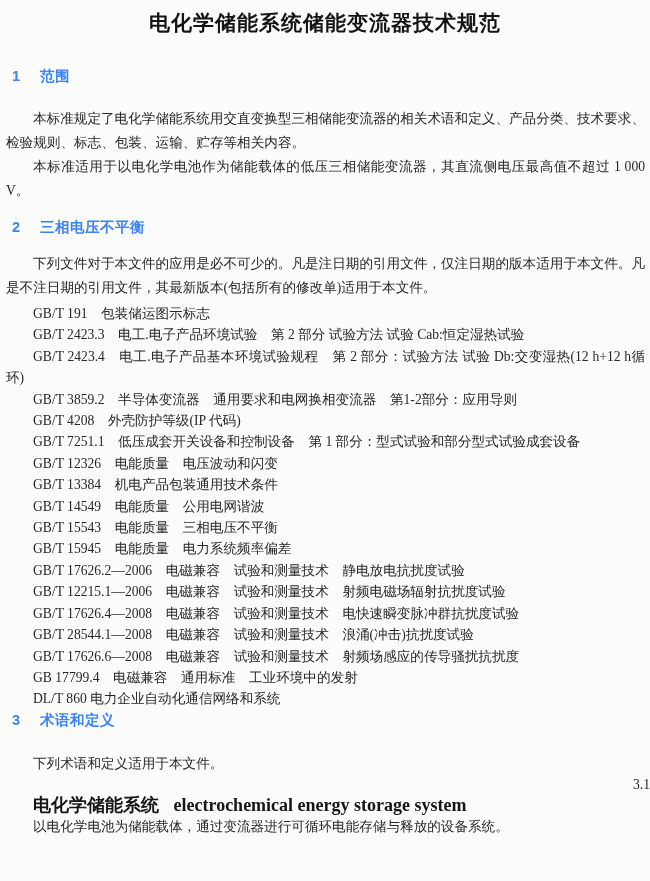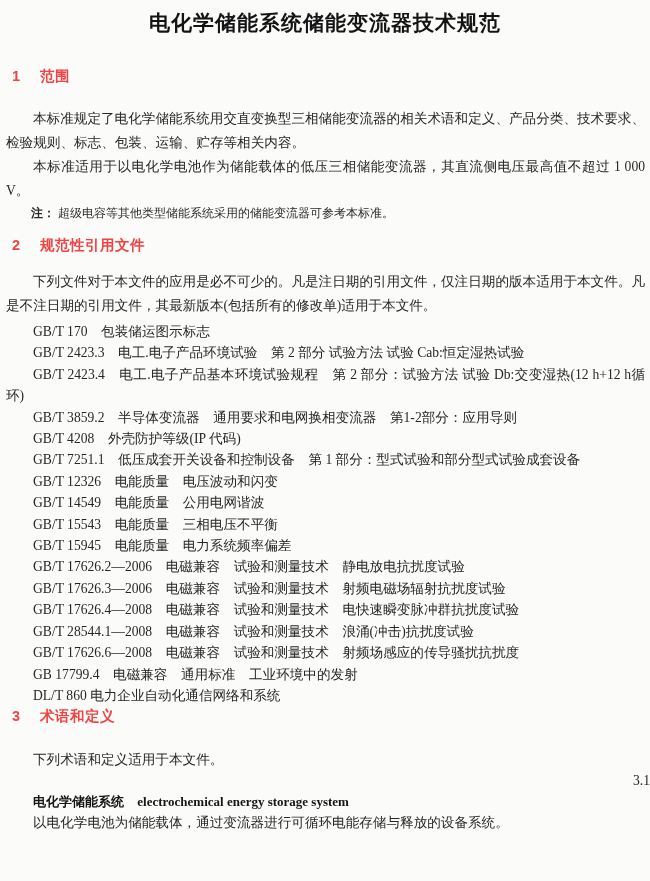--- a/index.html
+++ b/index.html
@@ -24,21 +24,21 @@
     font-size: 21px;
     line-height: 30px;
     letter-spacing: 1px;
     color: #141414;
   }
   .sec-heading {
     font-family: "Liberation Sans", "DejaVu Sans", sans-serif;
     font-weight: bold;
     font-size: 14.5px;
     line-height: 17px;
-    color: #ef4444;
+    color: #3b82f6;
     margin: 0 0 0 12px;
   }
   .sec-heading .num { display: inline-block; }
   .sec-heading .txt { display: inline-block; margin-left: 16px; letter-spacing: 0.5px; }
   #heading-1 { margin-top: 30px; }
   #heading-2 { margin-top: 16px; }
   #heading-3 { margin-top: 2px; }
   .para {
     font-size: 13.6px;
     line-height: 24px;
@@ -70,21 +70,21 @@
     margin: 24px 5px 0 6px;
     font-family: Liberation Serif, serif;
   }
   .term-num {
     font-size: 13.6px;
     line-height: 21px;
     margin: 0 0 0 12px;
     text-align: right;
   }
   .term-line {
-    font-size: 13px;
+    font-size: 18px;
     line-height: 21px;
     font-weight: bold;
     margin: 0 12px 0 33px;
     color: #161616;
   }
   .term-line .term-zh { font-family: "Liberation Sans", "DejaVu Sans", sans-serif; }
   .term-line .term-en { font-family: "Liberation Serif", "DejaVu Serif", serif; margin-left: 10px; }
   .term-def {
     font-size: 13.6px;
     line-height: 21px;
@@ -99,45 +99,42 @@
   <h1 class="doc-title">电化学储能系统储能变流器技术规范</h1>
 
   <h2 class="sec-heading" id="heading-1">
     <span class="num">1</span>
     <span class="txt">范围</span>
   </h2>
 
   <p class="para" id="sec1-p1">本标准规定了电化学储能系统用交直变换型三相储能变流器的相关术语和定义、产品分类、技术要求、检验规则、标志、包装、运输、贮存等相关内容。</p>
   <p class="para" id="sec1-p2">本标准适用于以电化学电池作为储能载体的低压三相储能变流器，其直流侧电压最高值不超过 1 000 V。</p>
 
-  <p class="note">
-    <span class="note-label">注：</span>
-    <span class="note-text">超级电容等其他类型储能系统采用的储能变流器可参考本标准。</span>
-  </p>
 
   <h2 class="sec-heading" id="heading-2">
     <span class="num">2</span>
-    <span class="txt">规范性引用文件</span>
+    <span class="txt">三相电压不平衡</span>
   </h2>
 
   <p class="para" id="sec2-intro">下列文件对于本文件的应用是必不可少的。凡是注日期的引用文件，仅注日期的版本适用于本文件。凡是不注日期的引用文件，其最新版本(包括所有的修改单)适用于本文件。</p>
 
   <div class="refs">
-    <p class="ref">GB/T 170　包装储运图示标志</p>
+    <p class="ref">GB/T 191　包装储运图示标志</p>
     <p class="ref">GB/T 2423.3　电工.电子产品环境试验　第 2 部分 试验方法 试验 Cab:恒定湿热试验</p>
     <p class="ref">GB/T 2423.4　电工.电子产品基本环境试验规程　第 2 部分：试验方法 试验 Db:交变湿热(12 h+12 h循环)</p>
     <p class="ref">GB/T 3859.2　半导体变流器　通用要求和电网换相变流器　第1-2部分：应用导则</p>
     <p class="ref">GB/T 4208　外壳防护等级(IP 代码)</p>
     <p class="ref">GB/T 7251.1　低压成套开关设备和控制设备　第 1 部分：型式试验和部分型式试验成套设备</p>
     <p class="ref">GB/T 12326　电能质量　电压波动和闪变</p>
+    <p class="ref">GB/T 13384　机电产品包装通用技术条件</p>
     <p class="ref">GB/T 14549　电能质量　公用电网谐波</p>
     <p class="ref">GB/T 15543　电能质量　三相电压不平衡</p>
     <p class="ref">GB/T 15945　电能质量　电力系统频率偏差</p>
     <p class="ref">GB/T 17626.2—2006　电磁兼容　试验和测量技术　静电放电抗扰度试验</p>
-    <p class="ref">GB/T 17626.3—2006　电磁兼容　试验和测量技术　射频电磁场辐射抗扰度试验</p>
+    <p class="ref">GB/T 12215.1—2006　电磁兼容　试验和测量技术　射频电磁场辐射抗扰度试验</p>
     <p class="ref">GB/T 17626.4—2008　电磁兼容　试验和测量技术　电快速瞬变脉冲群抗扰度试验</p>
     <p class="ref">GB/T 28544.1—2008　电磁兼容　试验和测量技术　浪涌(冲击)抗扰度试验</p>
     <p class="ref">GB/T 17626.6—2008　电磁兼容　试验和测量技术　射频场感应的传导骚扰抗扰度</p>
     <p class="ref">GB 17799.4　电磁兼容　通用标准　工业环境中的发射</p>
     <p class="ref">DL/T 860 电力企业自动化通信网络和系统</p>
   </div>
 
   <h2 class="sec-heading" id="heading-3">
     <span class="num">3</span>
     <span class="txt">术语和定义</span>

